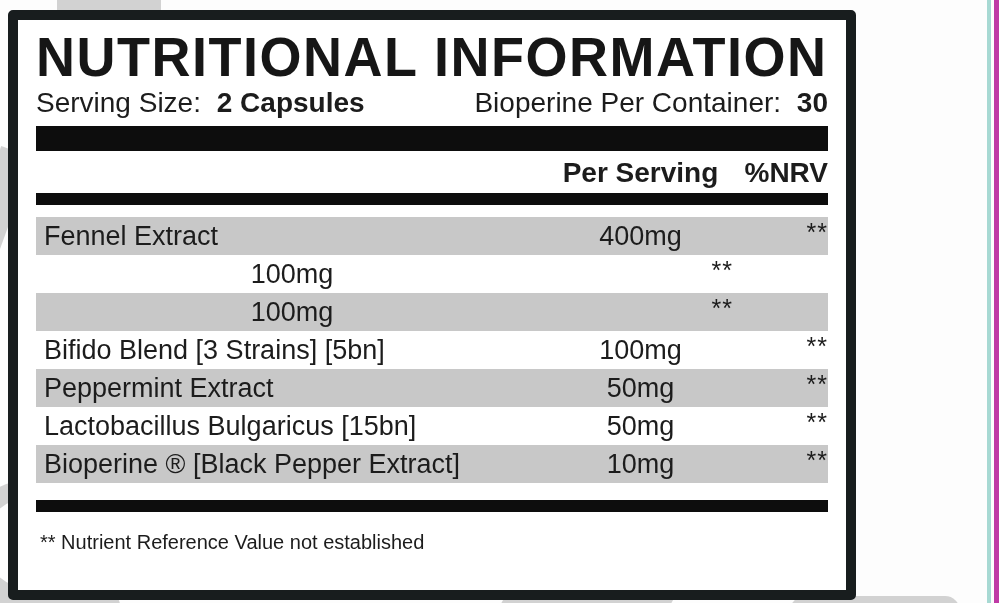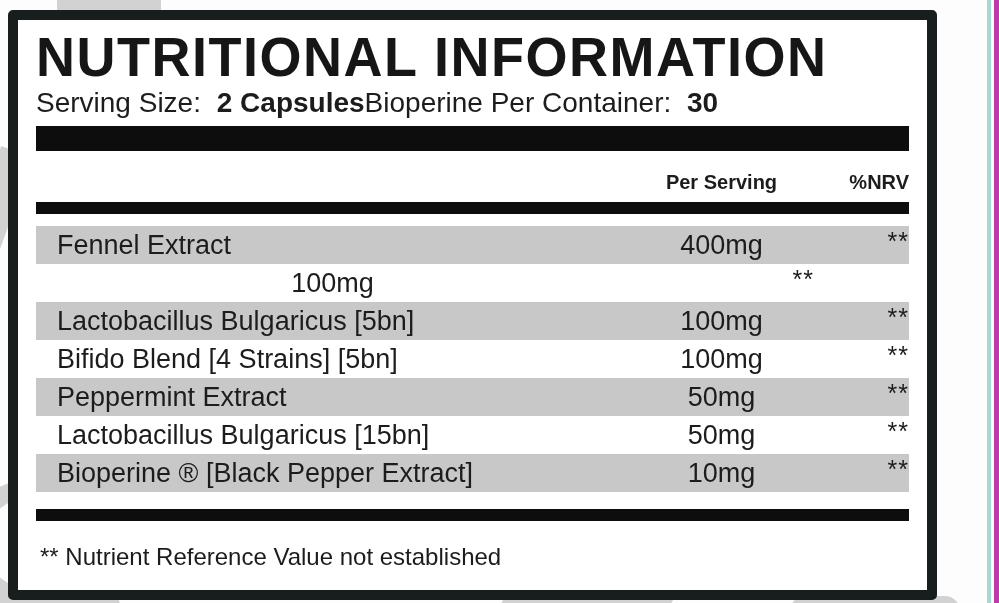--- a/index.html
+++ b/index.html
@@ -17,56 +17,56 @@
   .shape-bl-2{left:-10px;top:575px;width:130px;height:60px;border-radius:50%;}
   .shape-b-1{left:495px;top:594px;width:170px;height:40px;transform:skewX(-30deg);}
   .shape-b-2{left:790px;top:596px;width:170px;height:30px;border-radius:20px;}
   
   .edge-strip{position:absolute;top:0;bottom:0;z-index:1;}
   .edge-cyan{right:8px;width:4px;background:var(--cyan,#a7d9d3);}
   .edge-magenta{right:0;width:5px;background:var(--magenta,#bf3aa5);}
 
   
   .panel{
-    position:absolute;left:8px;top:10px;width:929px;height:590px;
+    position:absolute;left:8px;top:10px;width:848px;height:590px;
     box-sizing:border-box;border:10px solid var(--frame,#181d1e);border-radius:5px;
     background:#ffffff;z-index:2;
   }
   .panel-inner{padding:0 18px;box-sizing:border-box;}
 
   .title{
     margin-top:8px;font-size:54px;line-height:1.02;font-weight:900;
     letter-spacing:1.5px;white-space:nowrap;transform:scaleY(1.04);
     transform-origin:left top;color:#161616;
   }
   .serving-line{
-    display:flex;align-items:baseline;
+    display:flex;justify-content:space-between;align-items:baseline;
     margin-top:4px;font-size:28px;line-height:31px;
   }
   .serving-line .lbl{font-weight:400;}
   .serving-line .val{font-weight:700;margin-left:8px;}
 
   .bar{background:var(--bar,#0d0d0d);}
   .bar-thick{height:25px;margin-top:8px;}
   .bar-thin{height:12px;margin-top:2px;}
   .bar-foot{height:12px;margin-top:17px;}
 
   .grid{display:grid;grid-template-columns:1fr 185px 95px;align-items:center;}
   .col-amount{text-align:center;}
   .col-nrv{text-align:right;}
 
-  .head-row{margin-top:13px;font-size:20px;font-weight:700;line-height:36px;}
+  .head-row{margin-top:4px;font-size:28px;font-weight:700;line-height:36px;}
 
   .rows{margin-top:12px;}
   .row{height:38px;font-size:27px;line-height:38px;}
   .row:nth-child(odd){background:var(--shade,#c8c8c8);}
-  .row .col-name{padding-left:21px;white-space:nowrap;overflow:hidden;}
+  .row .col-name{padding-left:8px;white-space:nowrap;overflow:hidden;}
   .row .col-nrv{font-size:25px;line-height:26px;align-self:start;letter-spacing:1px;padding-top:2px;}
 
-  .footnote{margin-top:20px;font-size:24px;line-height:32px;padding-left:4px;}
+  .footnote{margin-top:14px;font-size:20px;line-height:32px;padding-left:4px;}
 </style>
 </head>
 <body style="--shade: #c8c8c8; --bar: #0d0d0d; --frame: #181d1e; --text: #1c1c1c; --cyan: #a7d9d3; --magenta: #bf3aa5; --shape: #d2d2d2;">
 
 <div class="bg-shape shape-top-tab"></div>
 <div class="bg-shape shape-left-sliver"></div>
 <div class="bg-shape shape-bl-1"></div>
 <div class="bg-shape shape-bl-2"></div>
 <div class="bg-shape shape-b-1"></div>
 <div class="bg-shape shape-b-2"></div>
@@ -105,27 +105,26 @@
     <div class="col-amount">400mg</div>
     <div class="col-nrv">**</div>
   </div>
 
   <div class="grid row">
     <div class="col-amount">100mg</div>
     <div class="col-nrv">**</div>
   </div>
 
   <div class="grid row">
-    <div class="col-name">Lactobacillus Bulgaricus [5bn]</div>
     <div class="col-amount">100mg</div>
     <div class="col-nrv">**</div>
   </div>
 
   <div class="grid row">
-    <div class="col-name">Bifido Blend [4 Strains] [5bn]</div>
+    <div class="col-name">Bifido Blend [3 Strains] [5bn]</div>
     <div class="col-amount">100mg</div>
     <div class="col-nrv">**</div>
   </div>
 
   <div class="grid row">
     <div class="col-name">Peppermint Extract</div>
     <div class="col-amount">50mg</div>
     <div class="col-nrv">**</div>
   </div>
 

